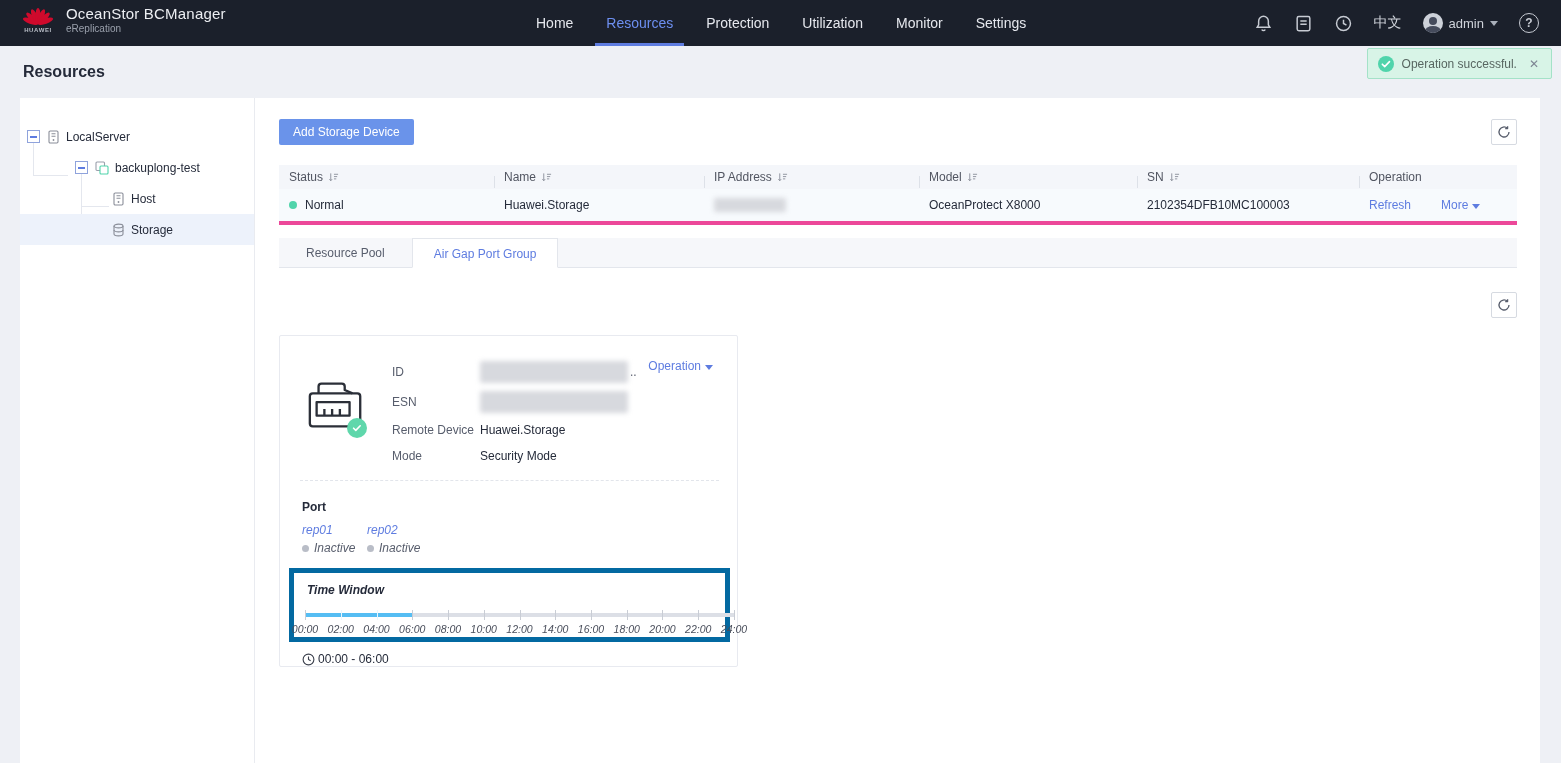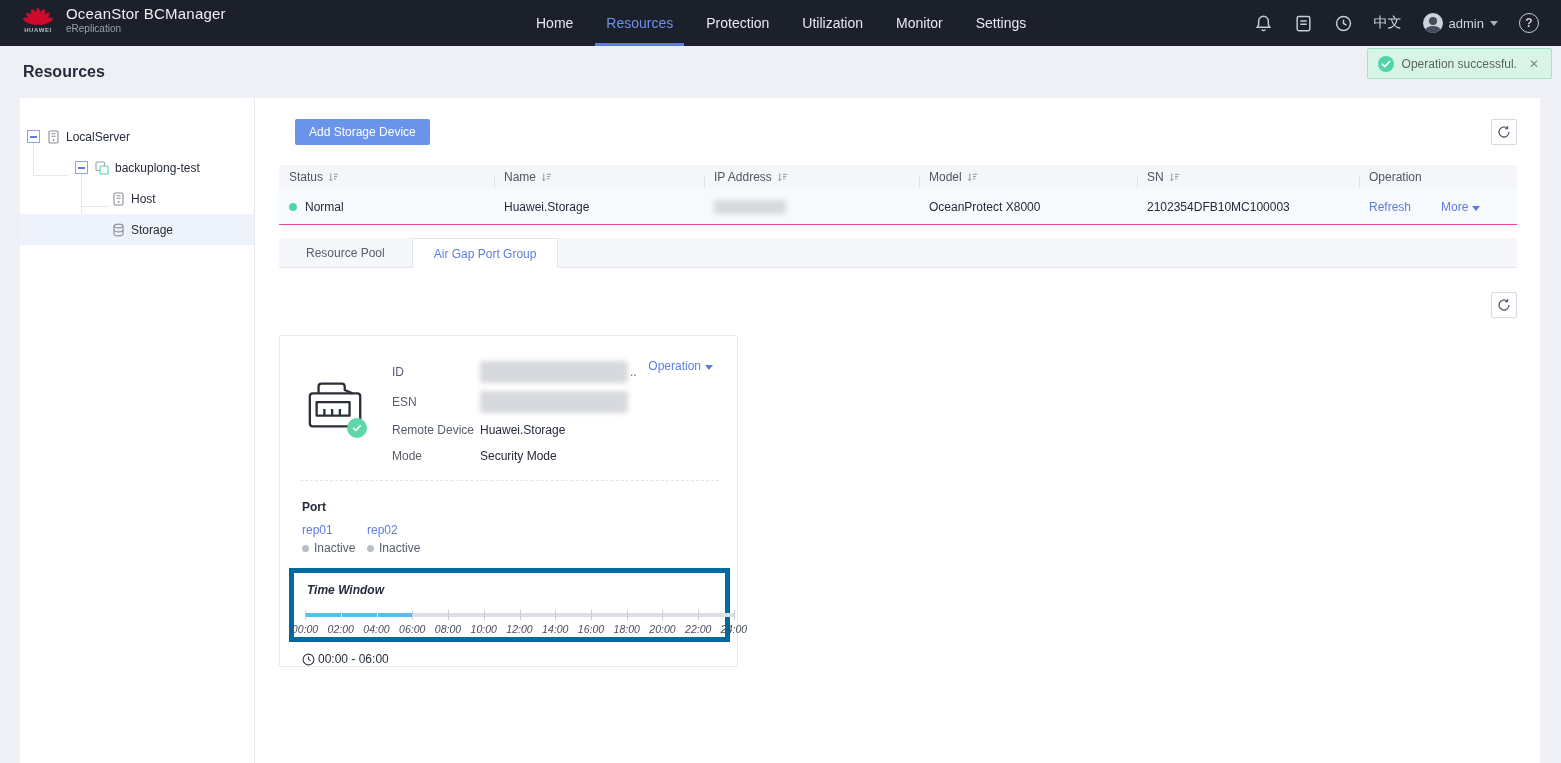--- a/index.html
+++ b/index.html
@@ -46,29 +46,29 @@
   .tbox { width:13px; height:13px; border:1px solid #8fa3dc; background:#fff; position:relative; flex:none; margin-right:7px; }
   .tbox::after { content:""; position:absolute; left:2px; right:2px; top:5px; height:1.5px; background:#5e7ce0; }
   .ticon { margin-right:6px; flex:none; display:flex; }
   .pad1 { padding-left:7px; } .pad2 { padding-left:55px; } .pad3 { padding-left:92px; }
   .tline { position:absolute; background:#e4e7ee; }
 
   
   .main-panel { flex:1; padding:21px 23px 0 24px; position:relative; }
   .btn-row { display:flex; justify-content:space-between; align-items:center; }
   .btn-primary { height:26px; padding:0 14px; background:#6a93ea; color:#fff; font-size:12px; border:none;
-    border-radius:2px; cursor:pointer;margin-left:16px; }
+    border-radius:2px; cursor:pointer; }
   .icon-btn { width:26px; height:26px; border:1px solid #d6dae1; border-radius:2px; background:#fff;
     display:flex; align-items:center; justify-content:center; cursor:pointer; }
 
   .grid { display:grid; grid-template-columns:215px 210px 215px 218px 222px 1fr; }
   .thead { margin-top:20px; background:#f4f6fa; height:24px; align-items:center; }
   .th { position:relative; padding-left:10px; font-size:12px; color:#515561; display:flex; align-items:center; gap:5px; }
   .th + .th::before { content:""; position:absolute; left:0; top:6px; width:1px; height:12px; background:#dde1e8; }
-  .trow { height:36px; align-items:center; background:#f7fafd; border-bottom:1px solid #ec4899; }
+  .trow { height:36px; align-items:center; background:#f7fafd; border-bottom:4px solid #ec4899; }
   .td { padding-left:10px; font-size:12px; color:#252b3a; display:flex; align-items:center; gap:8px; }
   .dot { width:8px; height:8px; border-radius:50%; background:#50d4ab; flex:none; }
   .blur-box { background:#d7d9de; border-radius:2px; filter:blur(2.5px); }
   .link { color:#5e7ce0; cursor:pointer; text-decoration:none; font-size:12px; }
   .caret-blue { width:0; height:0; border-left:4px solid transparent; border-right:4px solid transparent;
     border-top:5px solid #5e7ce0; display:inline-block; margin-left:4px; }
 
   
   .tabs { margin-top:13px; height:30px; background:#f6f7fa; border-bottom:1px solid #e3e6ec; display:flex; }
   .tab { padding:0 21px; line-height:30px; font-size:12px; color:#575d6c; cursor:pointer; margin-left:6px; }
@@ -82,21 +82,21 @@
   .dev-ic { width:70px; margin-top:15px; position:relative; flex:none; }
   .badge { position:absolute; left:42px; top:42px; width:20px; height:20px; border-radius:50%; background:#5fd7ab;
     display:flex; align-items:center; justify-content:center; }
   .fields { margin-left:17px; }
   .frow { display:flex; margin-bottom:8px; min-height:18px; align-items:center; }
   .flabel { width:88px; font-size:12px; color:#575d6c; flex:none; }
   .fvalue { font-size:12px; color:#252b3a; display:flex; align-items:center; }
   .suffix { color:#575d6c; margin-left:2px; }
   .divider { margin:7px 18px 0 20px; border-top:1px dashed #e2e5eb; }
   .port-title { margin:19px 0 0 22px; font-size:12px; font-weight:bold; color:#252b3a; }
-  .ports { margin:9px 0 0 22px; display:flex; }
+  .ports { margin:9px 0 0 22px; display:flex;font-style:italic; }
   .port { width:65px; }
   .port-name { font-size:12px; color:#5e7ce0; cursor:pointer; }
   .port-status { display:flex; align-items:center; gap:5px; margin-top:4px; font-size:12px; color:#575d6c; }
   .gdot { width:7px; height:7px; border-radius:50%; background:#b9bdc7; }
 
   
   .tw-box { margin:13px 0 0 9px; width:441px; height:74px; border:5px solid #0369a1; padding-top:10px; position:relative;font-style:italic; }
   .tw-title { margin-left:13px; font-size:12px; font-weight:bold; color:#252b3a; }
   .timeline { position:relative; margin:16px 0 0 11px; width:429px; height:4px; background:#dcdfe6; }
   .tl-active { position:absolute; left:0; top:0; height:4px; width:25%; background:#55bdf3; }

